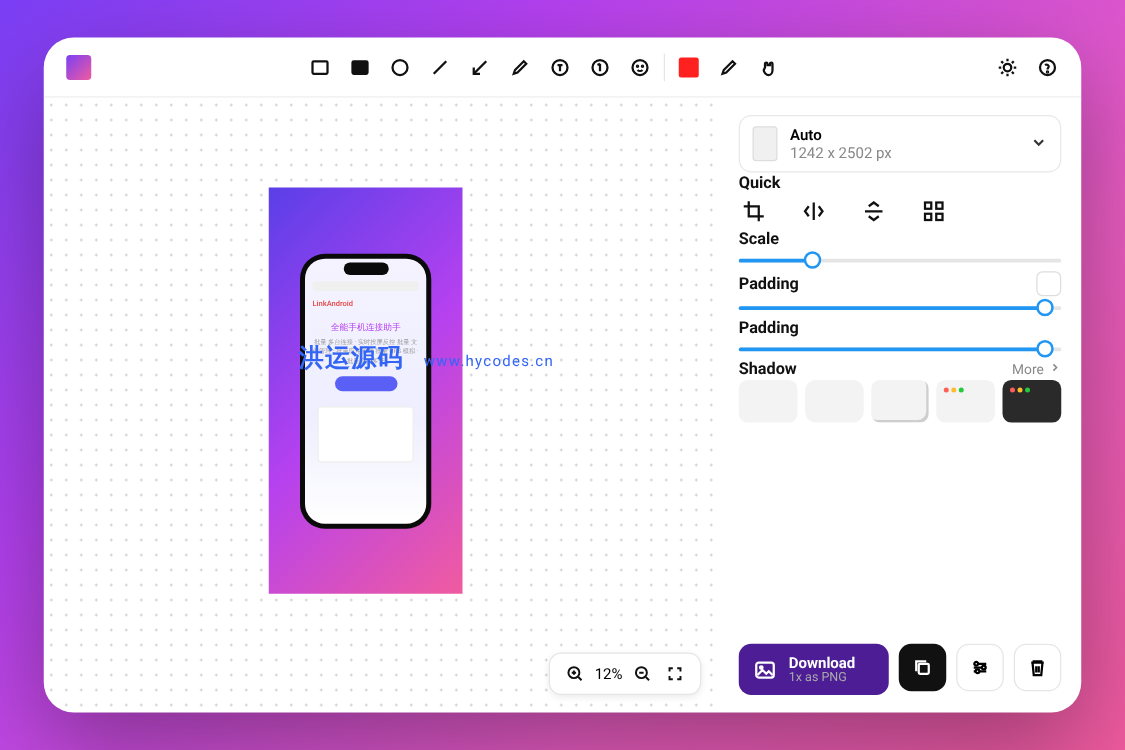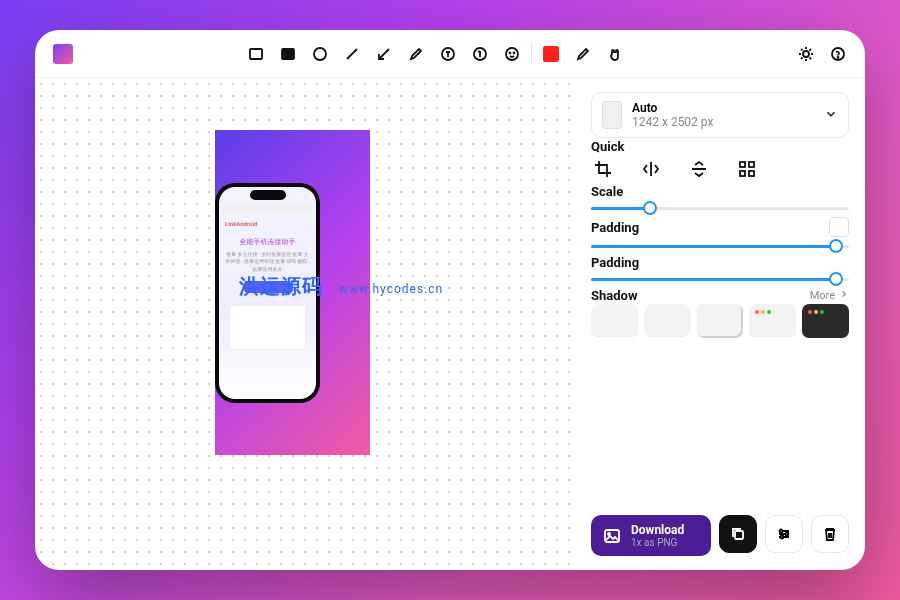--- a/index.html
+++ b/index.html
@@ -8,21 +8,21 @@
 .topbar{height:48px;display:flex;align-items:center;padding:0 18px;gap:10px;border-bottom:1px solid #eee}
 .logo{width:20px;height:20px;border-radius:3px;background:linear-gradient(135deg,#7b3ff5,#f05b9f);margin-right:auto}
 .tool-row{display:flex;gap:14px;align-items:center}
 .tool{width:18px;height:18px;display:flex;align-items:center;justify-content:center;cursor:pointer;color:#222}
 .tool svg{width:16px;height:16px;stroke:#111;stroke-width:1.8;fill:none}
 .sep{width:1px;height:22px;background:#e5e5e5}
 .swatch{width:16px;height:16px;background:#ff2020;border-radius:2px}
 .topbar-right{margin-left:auto;display:flex;gap:14px}
 .main{flex:1;display:flex;overflow:hidden}
 .canvas{flex:1;position:relative;background-image:radial-gradient(#d0d0d0 1px,transparent 1px);background-size:12px 12px;background-position:0 0}
-.art{position:absolute;left:180px;top:52px;width:155px;height:325px;background:linear-gradient(135deg,#5a3fe8 0%,#b541f0 50%,#f05b9f 100%);display:flex;align-items:center;justify-content:flex-start}
+.art{position:absolute;left:180px;top:72px;width:155px;height:325px;background:linear-gradient(135deg,#5a3fe8 0%,#b541f0 50%,#f05b9f 100%);display:flex;align-items:center;justify-content:center}
 .phone{width:105px;height:220px;background:#0a0a0a;border-radius:20px;padding:4px;position:relative}
 .notch{position:absolute;top:7px;left:50%;transform:translateX(-50%);width:36px;height:10px;background:#0a0a0a;border-radius:6px;z-index:2}
 .screen{width:100%;height:100%;background:linear-gradient(180deg,#f5f3ff 0%,#eef 60%,#fff 100%);border-radius:16px;padding:18px 6px 6px;display:flex;flex-direction:column;gap:4px;overflow:hidden}
 .url{height:8px;background:#f0f0f0;border-radius:3px;margin-bottom:3px}
 .brand{font-size:6px;color:#e85050;font-weight:600}
 .cn1{font-size:7px;color:#b541f0;text-align:center;margin-top:6px}
 .cn2{font-size:5px;color:#999;text-align:center;line-height:1.5}
 .dlbtn{width:50px;height:12px;background:#5a5ff5;border-radius:6px;margin:4px auto}
 .screenshot{width:90%;height:45px;background:#fff;border-radius:3px;margin:4px auto 0;border:1px solid #eee}
 .watermark{position:absolute;left:204px;top:195px;font-size:20px;font-weight:700;color:#3265f5;pointer-events:none;letter-spacing:1px}
@@ -165,20 +165,40 @@
 批量 GPS 模拟 · 批量应用多开</div>
             <div class="dlbtn"></div>
             <div class="screenshot"></div>
           </div>
         </div>
       </div>
       <div class="watermark">
         <span>洪运源码</span>
         <span class="wm-url">www.hycodes.cn</span>
       </div>
+      <div class="zoombar">
+        <div class="zbtn">
+            <svg width="14" height="14" viewBox="0 0 16 16" fill="none" stroke="#111" stroke-width="1.8">
+              <circle cx="7" cy="7" r="5"></circle>
+              <path d="M11 11l3 3M5 7h4M7 5v4"></path>
+            </svg>
+          </div>
+        <span>12%</span>
+        <div class="zbtn">
+            <svg width="14" height="14" viewBox="0 0 16 16" fill="none" stroke="#111" stroke-width="1.8">
+              <circle cx="7" cy="7" r="5"></circle>
+              <path d="M11 11l3 3M5 7h4"></path>
+            </svg>
+          </div>
+        <div class="zbtn">
+            <svg width="14" height="14" viewBox="0 0 16 16" fill="none" stroke="#111" stroke-width="1.8">
+              <path d="M3 6V3h3M13 6V3h-3M3 10v3h3M13 10v3h-3"></path>
+            </svg>
+          </div>
+      </div>
     </div>
 
     <div class="panel">
       <div class="sizecard">
         <div class="thumb"></div>
         <div>
           <div class="sc-t">Auto</div>
           <div class="sc-d">1242 x 2502 px</div>
         </div>
         <div class="chev"><svg width="14" height="14" viewBox="0 0 16 16" fill="none" stroke="#333" stroke-width="2">

